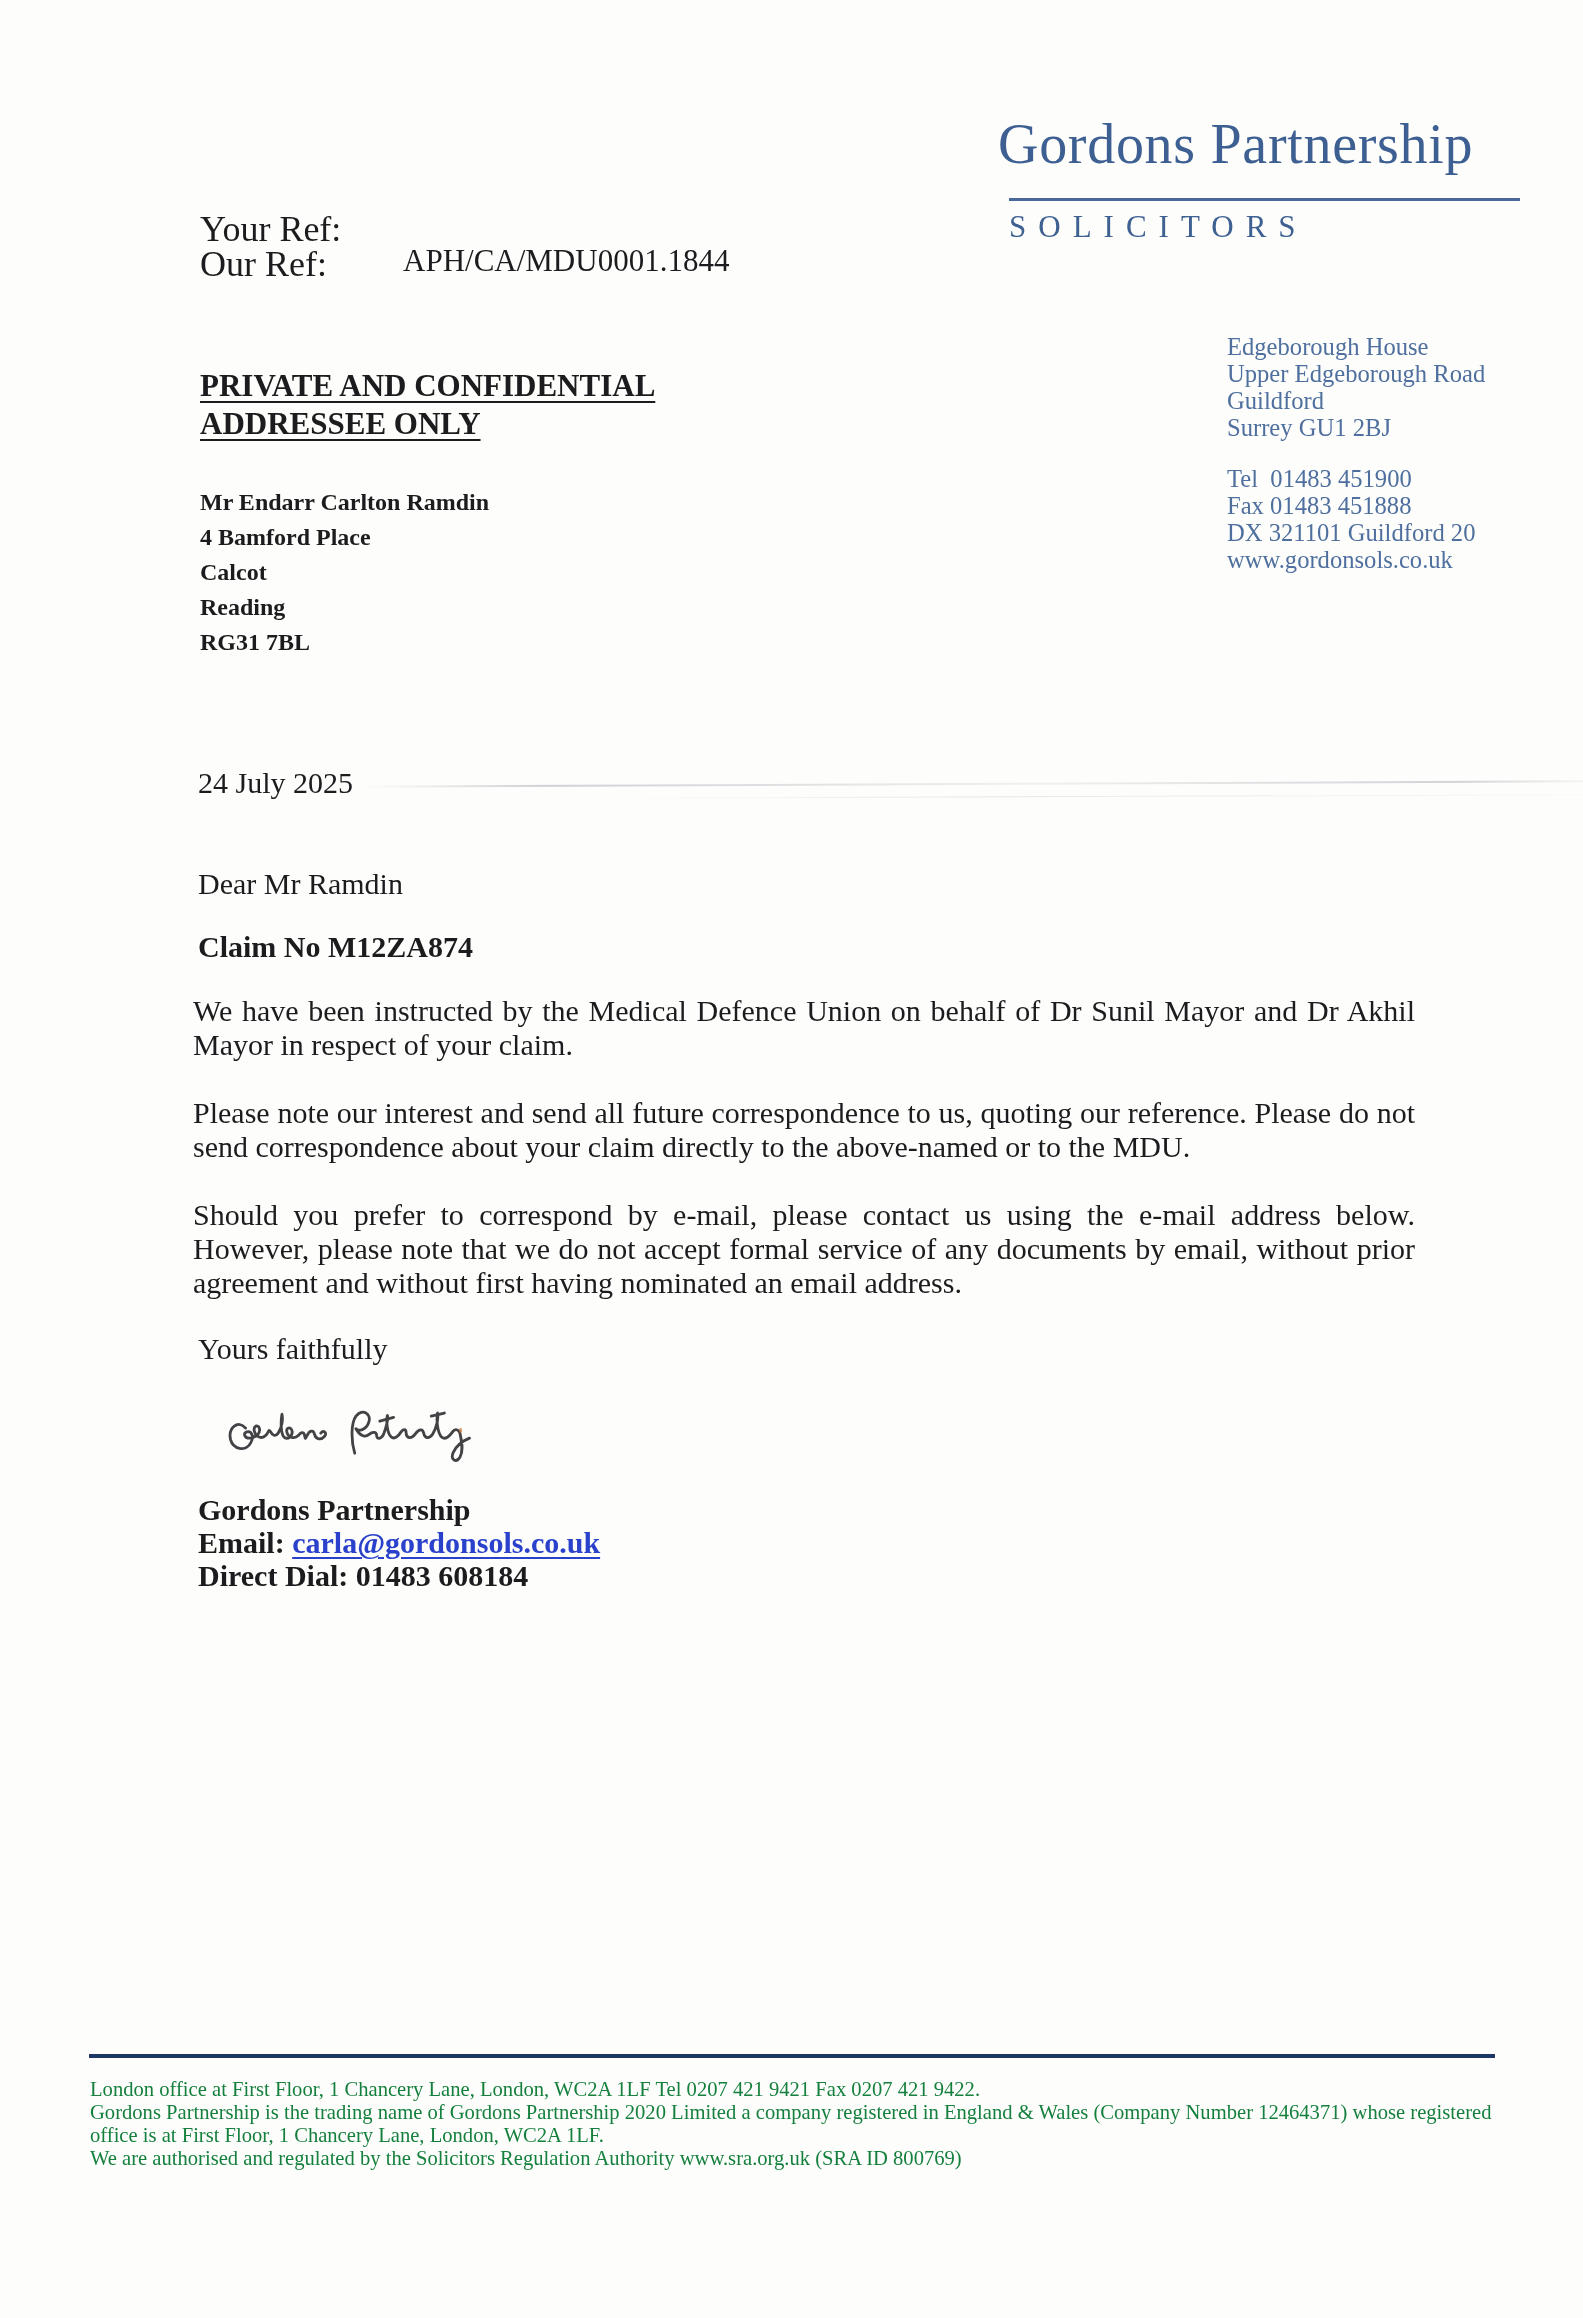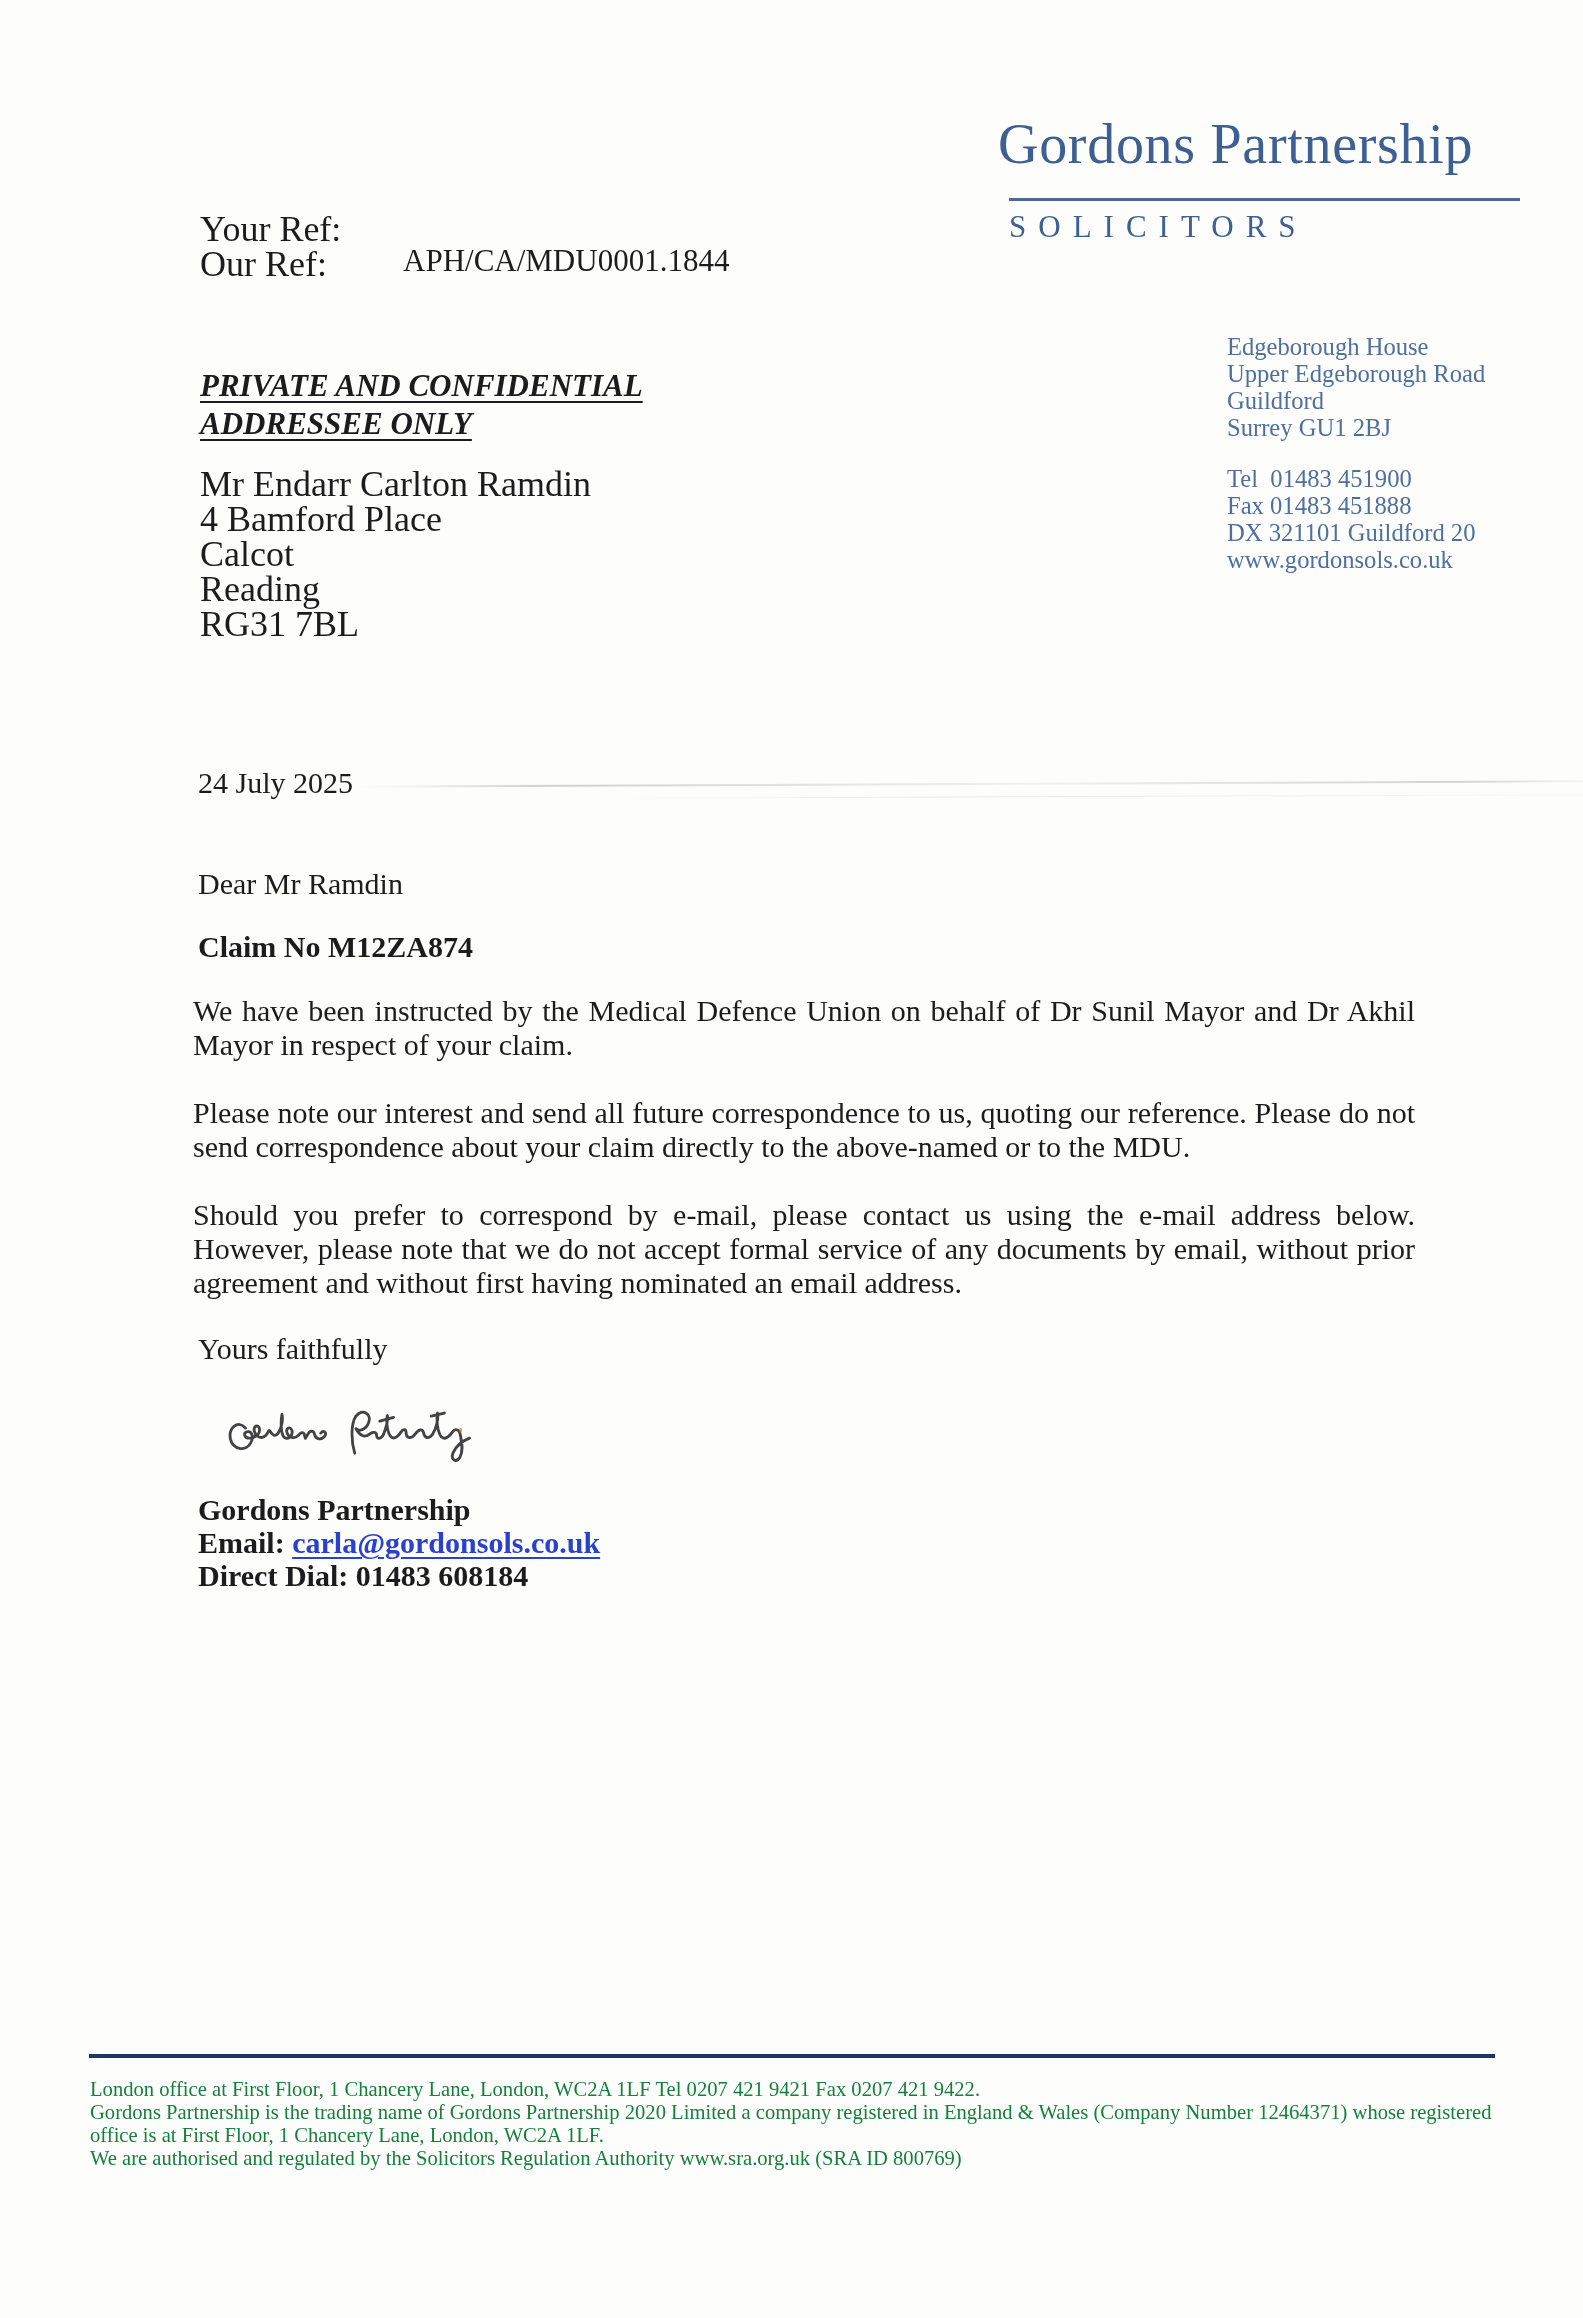--- a/index.html
+++ b/index.html
@@ -42,23 +42,22 @@
   .your-ref{top:208px;left:200px;}
   .our-ref{top:243px;left:200px;}
   .our-ref-value{top:243px;left:403px;font-size:31px;}
 
   
   .confidential{top:367px;left:200px;font-size:31px;font-weight:bold;line-height:38px;}
   .confidential .u{
     text-decoration:underline;
     text-decoration-thickness:2.3px;
     text-underline-offset:4.7px;
-    font-style:italic;
   }
-  .recipient{top:467px;left:200px;font-size:36px;line-height:35px;}
+  .recipient{top:485px;left:200px;font-size:24px;line-height:35px;font-weight:bold;}
 
   .date-line{top:766px;left:198px;font-size:30px;}
   .salutation{top:867px;left:198px;font-size:30px;}
   .claim-heading{top:930px;left:198px;font-size:30px;font-weight:bold;}
 
   .body-copy{
     top:994px;left:193px;width:1222px;
     font-size:30px;line-height:34px;
     text-align:justify;
   }

